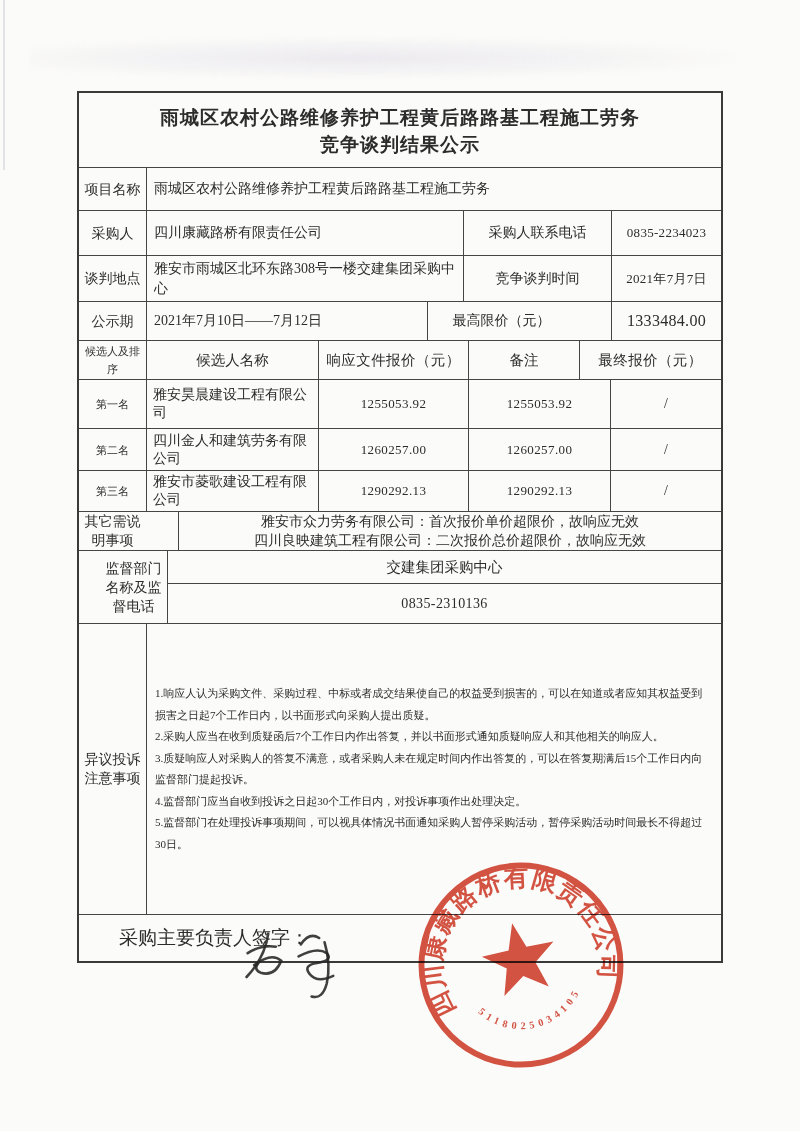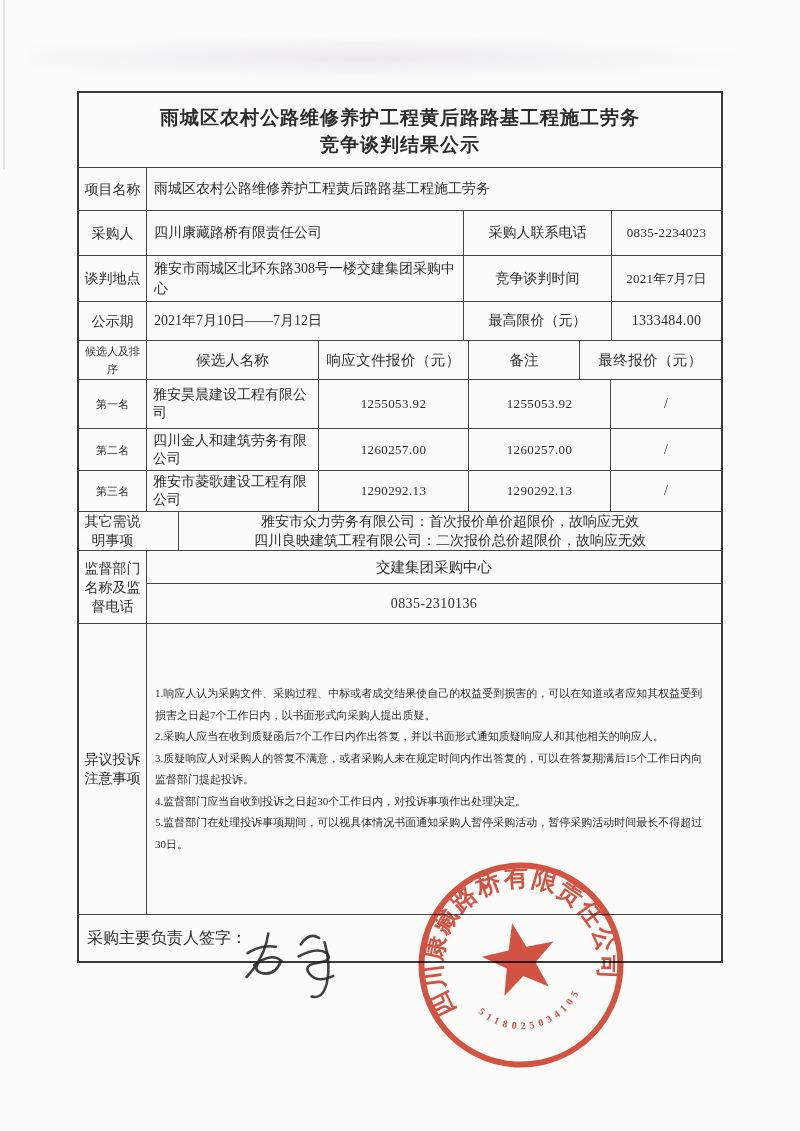--- a/index.html
+++ b/index.html
@@ -34,47 +34,47 @@
   .val{flex:1;padding:2px 7px;font-size:14px;line-height:20px;}
   .lab2{width:148px;justify-content:center;text-align:center;font-size:14px;}
   .val2{width:110px;justify-content:center;text-align:center;font-size:13px;letter-spacing:.3px;}
 
   .r-title{height:74px;align-items:center;justify-content:center;}
   .title-wrap{width:100%;text-align:center;font-size:19px;font-weight:bold;line-height:27px;letter-spacing:1px;padding-top:2px;}
   .r-project{height:43px;}
   .r-buyer{height:45px;}
   .r-venue{height:46px;}
   .r-period{height:39px;}
-  .r-period .val2{font-size:14px;}
+  .r-period .val2{font-size:16px;margin-left:36px;}
 
   .r-chead{height:39px;}
   .r-cand{height:49px;}
   .r-cand2{height:42px;}
   .r-cand3{height:41px;}
   .cc1{width:67px;justify-content:center;text-align:center;font-size:11px;line-height:18px;padding:0 2px;}
   .cc2{width:172px;padding:0 6px;font-size:14px;justify-content:flex-start;}
   .cc3{width:150px;justify-content:center;font-size:13px;letter-spacing:.4px;}
   .cc4{width:142px;justify-content:center;font-size:13px;letter-spacing:.4px;}
   .cc5{flex:1;justify-content:center;font-size:14px;}
   .chead .cc2,.chead .cc3,.chead .cc4,.chead .cc5{justify-content:center;text-align:center;font-size:14.5px;}
 
   .r-other{height:39px;}
   .other-content{flex:1;flex-direction:column;justify-content:center;font-size:14px;line-height:19px;text-align:center;margin-left:32px;}
 
-  .r-sup{height:73px;}
+  .r-sup{height:73px;padding-left:21px;}
   .sup-right{flex:1;display:flex;flex-direction:column;border-left:1px solid #454545;box-sizing:border-box;}
   .sup-name{height:32px;display:flex;align-items:center;justify-content:center;font-size:14.5px;}
   .sup-phone{flex:1;display:flex;align-items:center;justify-content:center;font-size:14px;letter-spacing:.4px;border-top:1px solid #454545;}
 
   .r-obj{height:291px;}
   .obj-content{flex:1;flex-direction:column;justify-content:center;padding:6px 10px 6px 8px;font-size:11px;line-height:21.5px;}
   .obj-item{width:100%;}
 
   .r-sig{height:47px;position:relative;}
-  .sig-cell{flex:1;padding-left:8px;font-size:16px;}
+  .sig-cell{flex:1;padding-left:8px;font-size:19px;margin-left:32px;}
   .sig-svg{position:absolute;left:160px;top:4px;overflow:visible;}
   .sig-svg path{fill:none;stroke:#262626;stroke-width:2.4;stroke-linecap:round;opacity:.88;}
 
   .seal{
     position:absolute;left:414px;top:858px;width:214px;height:214px;
     transform:rotate(-12deg);
     mix-blend-mode:multiply;opacity:.87;
   }
   .seal text{font-family:"Liberation Serif","DejaVu Serif",serif;font-weight:bold;}
 </style>

